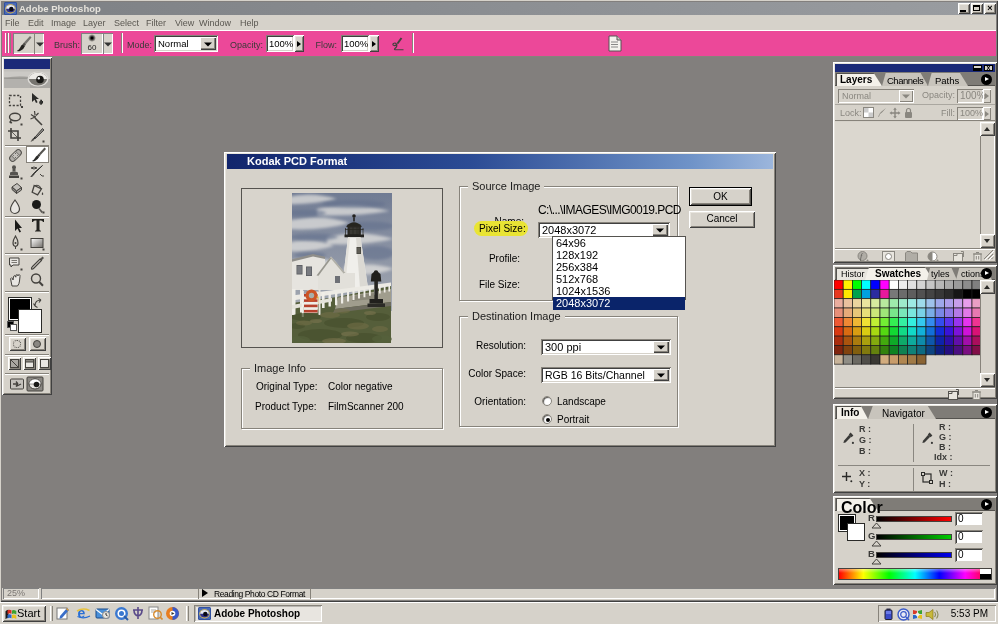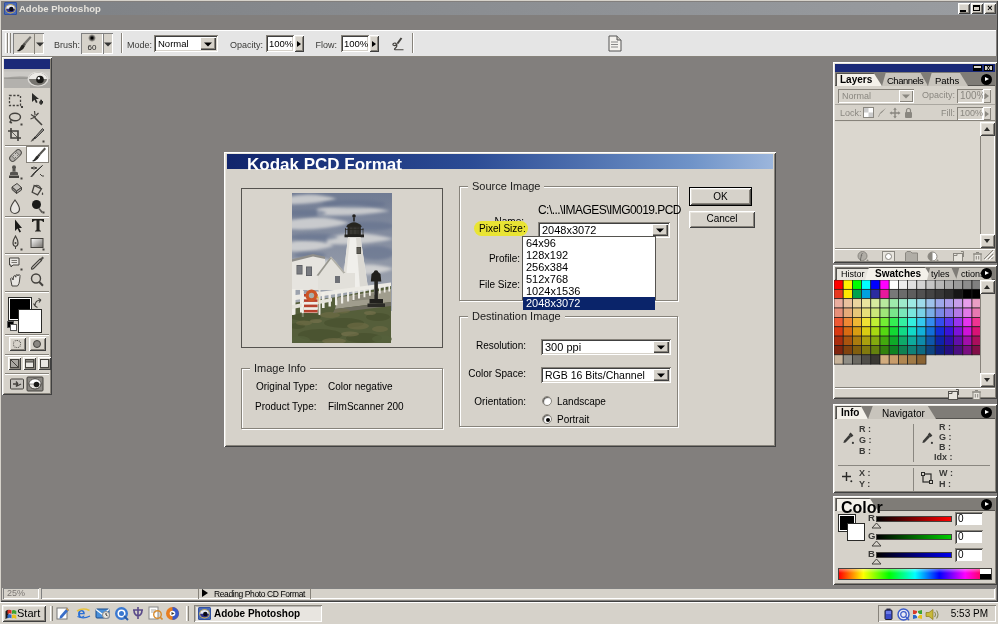--- a/index.html
+++ b/index.html
@@ -37,22 +37,33 @@
 
     <div class="abs btn" style="right:26px;top:1px;width:12px;height:11px;">
         <div class="abs" style="left:2px;bottom:2px;width:6px;height:2px;background:#000;"></div>
       </div>
     <div class="abs btn" style="right:13px;top:1px;width:12px;height:11px;">
         <div class="abs" style="left:2px;top:2px;width:7px;height:6px;border:1px solid #000;border-top-width:2px;"></div>
       </div>
     <div class="abs btn" style="right:0px;top:1px;width:12px;height:11px;font-size:9px;font-weight:bold;line-height:10px;">×</div>
   </div>
 
-
-  <div class="abs" style="left:2px;top:30px;right:2px;height:27px;background:#e5e5e5;box-shadow:inset 0 1px 0 #fff, inset 0 -1px 0 #87837b;">
+  <div class="abs" style="left:2px;top:15px;right:2px;height:15px;background:#d6d2ca;color:#5a5751;font-size:9px;">
+    <span class="abs" style="left:3px;top:3px;">File</span>
+    <span class="abs" style="left:26px;top:3px;">Edit</span>
+    <span class="abs" style="left:49px;top:3px;">Image</span>
+    <span class="abs" style="left:81px;top:3px;">Layer</span>
+    <span class="abs" style="left:112px;top:3px;">Select</span>
+    <span class="abs" style="left:144px;top:3px;">Filter</span>
+    <span class="abs" style="left:173px;top:3px;">View</span>
+    <span class="abs" style="left:197px;top:3px;">Window</span>
+    <span class="abs" style="left:238px;top:3px;">Help</span>
+  </div>
+
+  <div class="abs" style="left:2px;top:30px;right:2px;height:27px;background:#ec4899;box-shadow:inset 0 1px 0 #fff, inset 0 -1px 0 #87837b;">
     <div class="abs" style="left:3px;top:3px;width:3px;height:20px;border-left:1px solid #fff;border-right:1px solid #87837b;"></div>
     <div class="abs" style="left:6px;top:3px;width:3px;height:20px;border-left:1px solid #fff;border-right:1px solid #87837b;"></div>
 
     <div class="abs in1" style="left:11px;top:3px;width:31px;height:21px;background:#d6d2ca;">
       <svg class="abs" style="left:3px;top:2px;" width="16" height="17" viewBox="0 0 16 17">
           <path d="M14 1 L15.5 2.5 L10 9 L8 7.5 Z" fill="#75736f"></path>
           <path d="M8 7.5 L10 9 L9 11 L6.5 9.5 Z" fill="#504e4a"></path>
           <path d="M6.5 9.5 L9 11 Q8 14 4.5 15.8 Q2 16.8 1 15.8 Q3.2 14.8 4.2 12.5 Q5.2 10.2 6.5 9.5 Z" fill="#23221f"></path>
         </svg>
       <div class="abs" style="right:0;top:0;width:10px;height:21px;border-left:1px solid #87837b;">
@@ -659,21 +670,21 @@
     </div>
   <div class="abs" style="left:5px;top:72px;width:154px;height:12px;border:1px solid #44423e;background:linear-gradient(90deg,#f00,#ff0 16%,#0f0 33%,#0ff 50%,#00f 66%,#f0f 83%,#f00);">
     <div class="abs" style="left:0;top:0;right:0;height:40%;background:linear-gradient(180deg,rgba(255,255,255,0.4),rgba(255,255,255,0));"></div>
     <div class="abs" style="right:0px;top:0px;width:11px;height:5px;background:#fff;"></div>
     <div class="abs" style="right:0px;bottom:0px;width:11px;height:5px;background:#000;"></div>
   </div>
 </div>
 
 <div class="abs out" style="left:224px;top:152px;width:552px;height:295px;background:#d6d2ca;">
   <div class="abs" style="left:3px;top:2px;right:3px;height:15px;background:linear-gradient(90deg,#11256c,#2c4c95 45%,#6f93c8 85%,#9cb6dc);">
-    <span class="lab" style="left:4px;top:1px;color:#fff;font-weight:bold;font-size:17px;padding-left:16px;">Kodak PCD Format</span>
+    <span class="lab" style="left:4px;top:1px;color:#fff;font-weight:bold;font-size:11px;padding-left:16px;">Kodak PCD Format</span>
   </div>
 
   <div class="abs" style="left:17px;top:36px;width:202px;height:160px;border:1px solid #55534f;background:#d8d4cc;">
     <svg class="abs" style="left:50px;top:4px;" width="100" height="150" viewBox="0 0 100 150">
       <defs>
         <linearGradient id="sky" x1="0" y1="0" x2="0" y2="1">
           <stop offset="0" stop-color="#707b93"></stop>
             <stop offset="0.5" stop-color="#8b93a4"></stop>
             <stop offset="1" stop-color="#a5aab2"></stop>
         </linearGradient>
@@ -812,21 +823,21 @@
     <span class="lab r" style="left:0px;top:66px;width:60px;">Profile:</span>
     <span class="lab r" style="left:0px;top:92px;width:60px;">File Size:</span>
     <div class="abs cb" style="left:78px;top:35px;width:132px;height:16px;">
       <span class="lab" style="left:4px;top:2px;font-size:11px;">2048x3072</span>
       <div class="cbbtn">
           <div class="arr-dn"></div>
         </div>
     </div>
   </div>
 
-  <div class="abs" style="left:298px;top:84px;width:134px;height:64px;background:#fff;border:1px solid #55534f;z-index:5;">
+  <div class="abs" style="left:328px;top:84px;width:134px;height:64px;background:#fff;border:1px solid #55534f;z-index:5;">
     <div style="height:12px;padding-left:3px;line-height:12px;font-size:11px;">64x96</div>
     <div style="height:12px;padding-left:3px;line-height:12px;font-size:11px;">128x192</div>
     <div style="height:12px;padding-left:3px;line-height:12px;font-size:11px;">256x384</div>
     <div style="height:12px;padding-left:3px;line-height:12px;font-size:11px;">512x768</div>
     <div style="height:12px;padding-left:3px;line-height:12px;font-size:11px;">1024x1536</div>
     <div style="height:13px;padding-left:3px;line-height:13px;background:#0a246a;color:#fff;font-size:11px;">2048x3072</div>
   </div>
 
   <div class="abs gb" style="left:235px;top:164px;width:219px;height:111px;">
     <span class="lbl">Destination Image</span>

